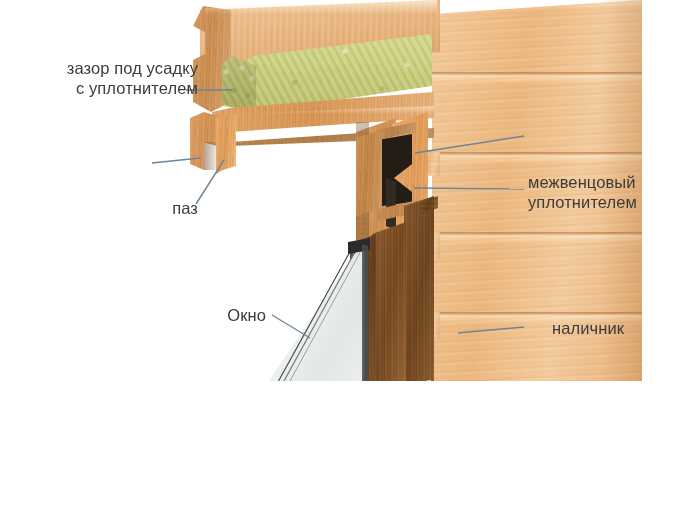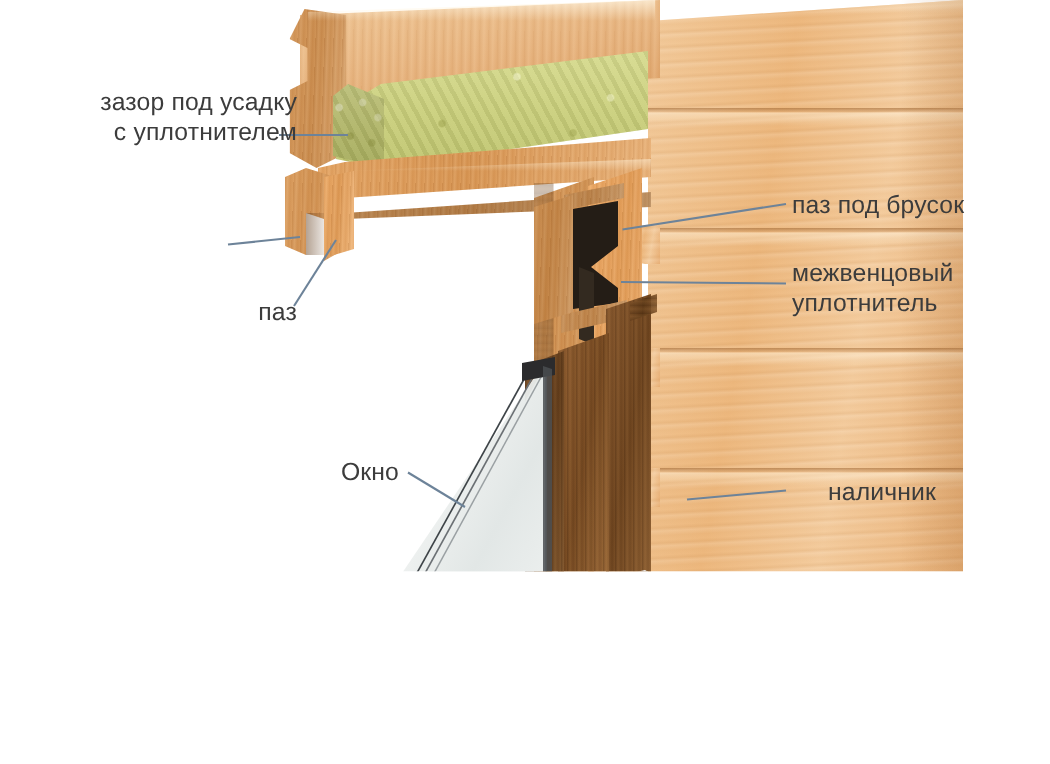--- a/index.html
+++ b/index.html
@@ -300,24 +300,23 @@
     <line x1="458" y1="333" x2="524" y2="327"></line>
     <line x1="438" y1="398" x2="524" y2="391"></line>
   </svg>
 
   <div class="lbl r" style="left:18px;top:58px;width:180px;">зазор под усадку
 с уплотнителем</div>
 
 
   <div class="lbl r" style="left:150px;top:198px;width:48px;">паз</div>
 
-  <div class="lbl l" style="left:528px;top:127px;width:170px;">паз под брусок</div>
 
   <div class="lbl l" style="left:528px;top:172px;width:166px;">межвенцовый
-уплотнитель</div>
+уплотнителем</div>
 
   <div class="lbl r" style="left:200px;top:305px;width:66px;">Окно</div>
 
   <div class="lbl l" style="left:528px;top:318px;width:120px;text-align:center;">наличник</div>
 
 
   <svg id="wm-glass" viewBox="0 0 34 34">
     <line x1="11" y1="22" x2="4" y2="30" stroke="#4ec3d0" stroke-width="5" stroke-linecap="round"></line>
     <line x1="11" y1="22" x2="4" y2="30" stroke="#9be0e8" stroke-width="2" stroke-linecap="round"></line>
     <circle cx="17" cy="15" r="10" fill="none" stroke="#5a5a5a" stroke-width="2.2"></circle>

